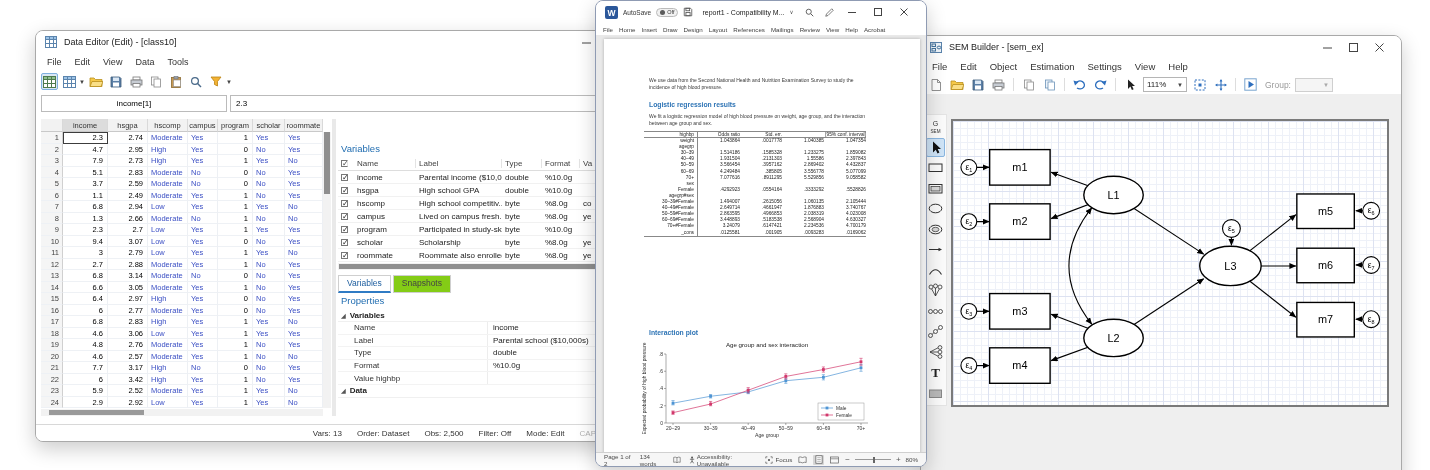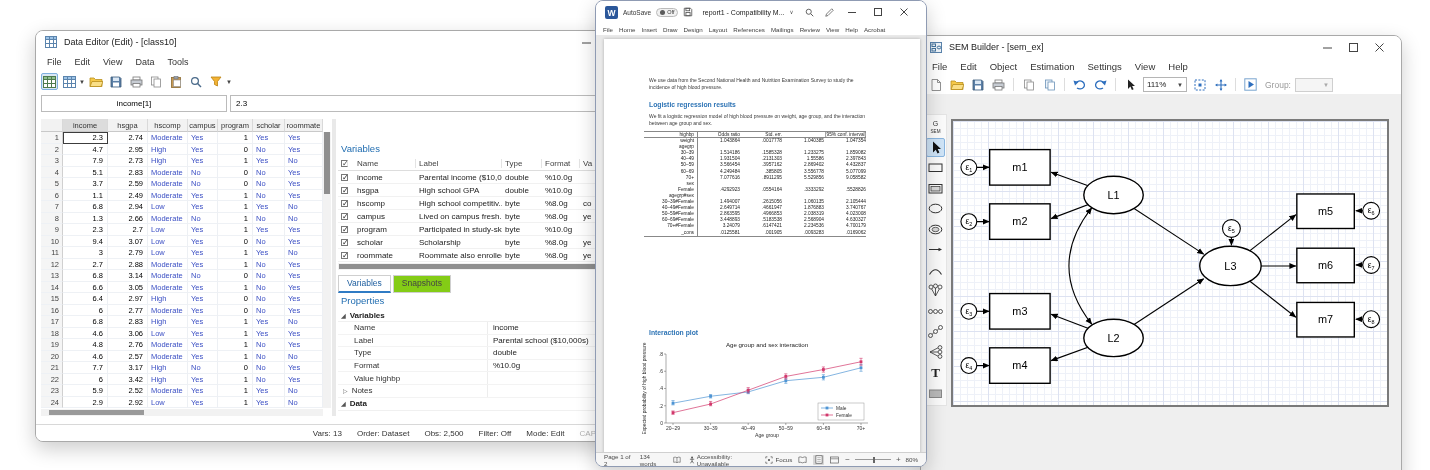--- a/index.html
+++ b/index.html
@@ -561,24 +561,20 @@
           <div class="pval">double</div>
         </div>
         <div class="prow">
           <div class="plabel">Format</div>
           <div class="pval">%10.0g</div>
         </div>
         <div class="prow">
           <div class="plabel">Value highbp</div>
           <div class="pval"></div>
         </div>
-        <div class="prow">
-          <div class="plabel tri">Notes</div>
-          <div class="pval"></div>
-        </div>
         <div class="pgroup">Data</div>
       </div>
   </div>
   <div id="stata-status">
       <span>Vars: 13</span>
       <span>Order: Dataset</span>
       <span>Obs: 2,500</span>
       <span>Filter: Off</span>
       <span>Mode: Edit</span>
       <span>CAP</span>

